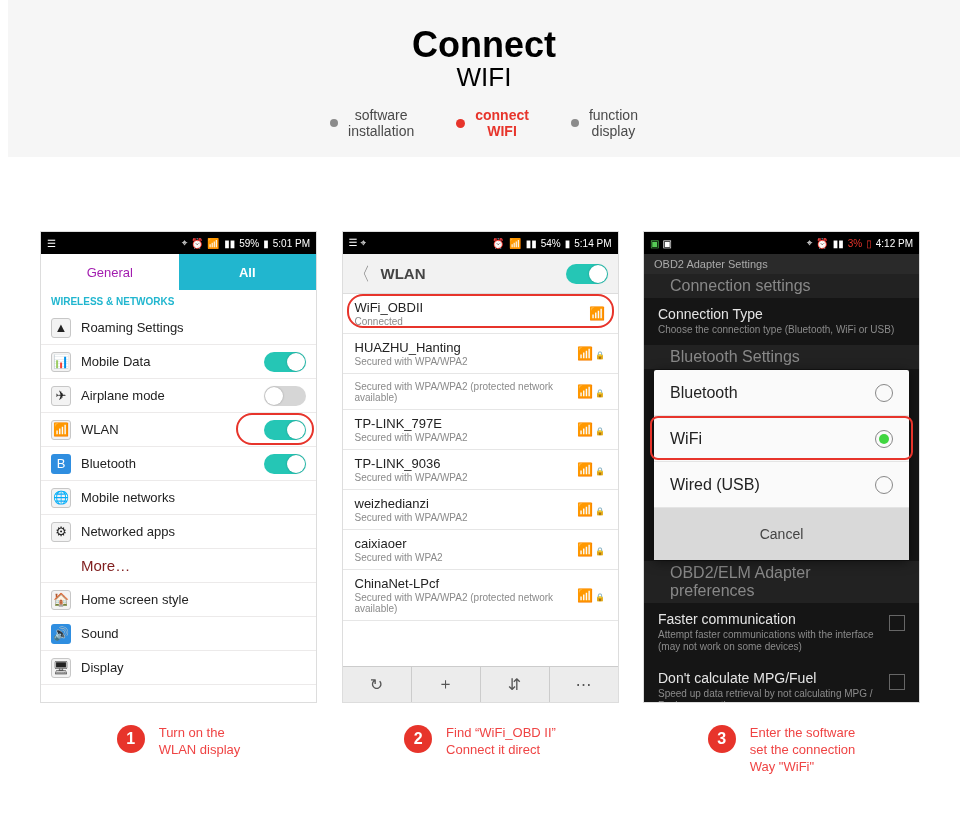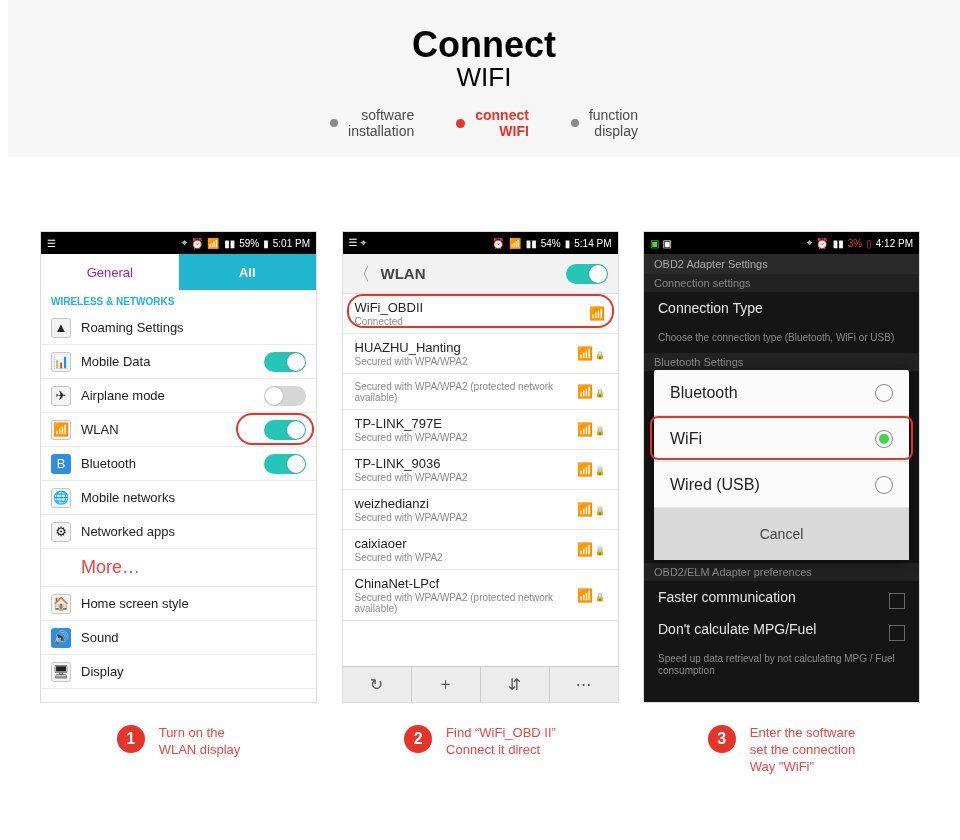--- a/index.html
+++ b/index.html
@@ -5,21 +5,21 @@
   * { box-sizing: border-box; margin: 0; padding: 0; }
   body { width: 960px; height: 840px; font-family: Arial, Helvetica, sans-serif; background: #fff; }
   .header { background: #f6f6f6; padding: 24px 0 18px 0; text-align: center; margin-left: 8px; }
   .header-title { font-size: 36px; font-weight: 700; color: #000; letter-spacing: 0; }
   .header-sub { font-size: 26px; font-weight: 400; color: #000; margin-top: -4px; }
   .breadcrumb { display: flex; justify-content: center; gap: 42px; margin-top: 14px; }
   .crumb { display: flex; align-items: center; gap: 10px; font-size: 14px; color: #4a4a4a; line-height: 1.15; }
   .crumb.active { color: #e7342b; font-weight: 600; }
   .crumb-dot { width: 8px; height: 8px; border-radius: 50%; background: #8b8b8b; flex-shrink: 0; }
   .crumb.active .crumb-dot { background: #e7342b; width: 9px; height: 9px; }
-  .crumb-text { text-align: right; }
+  .crumb-text { text-align: center; }
 
   .shots { display: flex; justify-content: space-between; padding: 74px 40px 0 40px; gap: 22px; }
   .phone { width: 277px; height: 472px; background: #fff; overflow: hidden; border: 1px solid #ddd; font-size: 12px; color: #222; position: relative; }
 
   
   .statusbar { height: 22px; background: #000; color: #fff; display: flex; align-items: center; justify-content: flex-end; padding: 0 6px; font-size: 10px; gap: 4px; }
   .statusbar .left-ico { margin-right: auto; display: flex; gap: 3px; }
   .staticon { font-size: 10px; }
   .battlow { color: #e7342b; }
 
@@ -29,43 +29,43 @@
   .tab.active { background:#21b6cf; color:#fff; font-weight:600; }
   .section-label { font-size:10px; color:#21b6cf; font-weight:700; padding:6px 10px 4px; }
   .row { display:flex; align-items:center; height:34px; padding:0 10px; border-bottom:1px solid #eceaea; }
   .row .ricon { width:20px; height:20px; margin-right:10px; display:flex; align-items:center; justify-content:center; font-size:13px; border:1px solid #c7c7c7; border-radius:3px; background:#f3f3f3; }
   .row .rlabel { flex:1; font-size:13px; }
   .toggle { width:42px; height:20px; border-radius:10px; background:#d6d6d6; position:relative; flex-shrink:0; }
   .toggle.on { background:#25c6b5; }
   .toggle::after { content:""; width:18px; height:18px; border-radius:50%; background:#fff; position:absolute; top:1px; right:1px; box-shadow:0 0 2px rgba(0,0,0,.3); }
   .toggle.off::after { left:1px; right:auto; }
   .highlight-ring { position:absolute; border:2px solid #e7342b; border-radius:16px; pointer-events:none; }
-  .more-row { font-size:18px; color:#ef4444; padding:8px 10px 8px 40px; border-bottom:1px solid #eceaea;}
+  .more-row { font-size:15px; color:#7f1d1d; padding:8px 10px 8px 40px; border-bottom:1px solid #eceaea;}
 
   
   .wlan-head { height:40px; display:flex; align-items:center; padding:0 10px; background:#f2f2f2; border-bottom:1px solid #ddd; }
   .back-chev { font-size:18px; color:#888; margin-right:10px; }
   .wlan-title { flex:1; font-size:15px; font-weight:600; color:#444;}
   .wifi-row { padding:6px 12px; border-bottom:1px solid #e6e6e6; display:flex; align-items:center; }
   .wifi-text { flex:1; }
   .wifi-name { font-size:13px; color:#222; }
   .wifi-sec { font-size:10px; color:#8a8a8a; margin-top:1px; }
   .wifi-sig { font-size:13px; color:#666; }
   .lock-sm { font-size:8px; margin-left:2px; color:#666; }
   .phone2-bottom { position:absolute; bottom:0; left:0; right:0; height:36px; background:#ececec; display:flex; border-top:1px solid #ccc;}
   .pb-btn { flex:1; display:flex; align-items:center; justify-content:center; font-size:16px; color:#555; border-right:1px solid #ccc;}
   .pb-btn:last-child{border:none;}
 
   
   .p3-back { background:#151515; color:#bbb; height:100%; }
   .p3-title { font-size:11px; color:#aaa; padding:4px 10px; background:#2a2a2a;}
-  .p3-sub { font-size:11px; color:#888; padding:3px 10px; background:#222;}
+  .p3-sub { font-size:16px; color:#888; padding:3px 26px; background:#222;}
   .p3-item { padding:8px 14px 8px 14px;}
   .p3-item-title { font-size:14px; color:#e5e5e5; }
-  .p3-item-desc { font-size:10px; color:#8b8b8b; margin-top:16px; line-height:1.25;}
+  .p3-item-desc { font-size:10px; color:#8b8b8b; margin-top:2px; line-height:1.25;}
   .p3-check { float:right; width:16px; height:16px; border:1px solid #666; margin-top:4px;}
   .modal { position:absolute; left:10px; right:10px; top:138px; background:#fafafa; border-radius:2px; box-shadow:0 2px 12px rgba(0,0,0,.5); }
   .modal-row { display:flex; align-items:center; height:46px; padding:0 16px; border-bottom:1px solid #e4e4e4; color:#222; font-size:16px;}
   .modal-radio { width:18px; height:18px; border:1px solid #888; border-radius:50%; margin-left:auto; display:flex; align-items:center; justify-content:center;}
   .modal-radio.sel::after{content:""; width:10px; height:10px; border-radius:50%; background:#40d640;}
   .modal-cancel { height:52px; display:flex; align-items:center; justify-content:center; font-size:14px; background:#d9d9d9; color:#444; }
 
   
   .captions { display:flex; justify-content:space-between; padding: 22px 40px 0 40px; gap: 22px; }
   .caption { width:277px; display:flex; align-items:flex-start; justify-content:center; gap: 14px; }
@@ -268,20 +268,21 @@
       </div>
       <div class="p3-sub">Bluetooth Settings</div>
       <div class="p3-item">
         <div class="p3-item-title">Choose Bluetooth Device</div>
       </div>
       <div style="height:160px"></div>
       <div class="p3-sub">OBD2/ELM Adapter preferences</div>
       <div class="p3-item">
         <span class="p3-check"></span>
         <div class="p3-item-title">Faster communication</div>
+        <div class="p3-item-desc">Attempt faster communications with the interface (may not work on some devices)</div>
       </div>
       <div class="p3-item">
         <span class="p3-check"></span>
         <div class="p3-item-title">Don't calculate MPG/Fuel</div>
         <div class="p3-item-desc">Speed up data retrieval by not calculating MPG / Fuel consumption</div>
       </div>
     </div>
 
     <div class="modal">
       <div class="modal-row">

